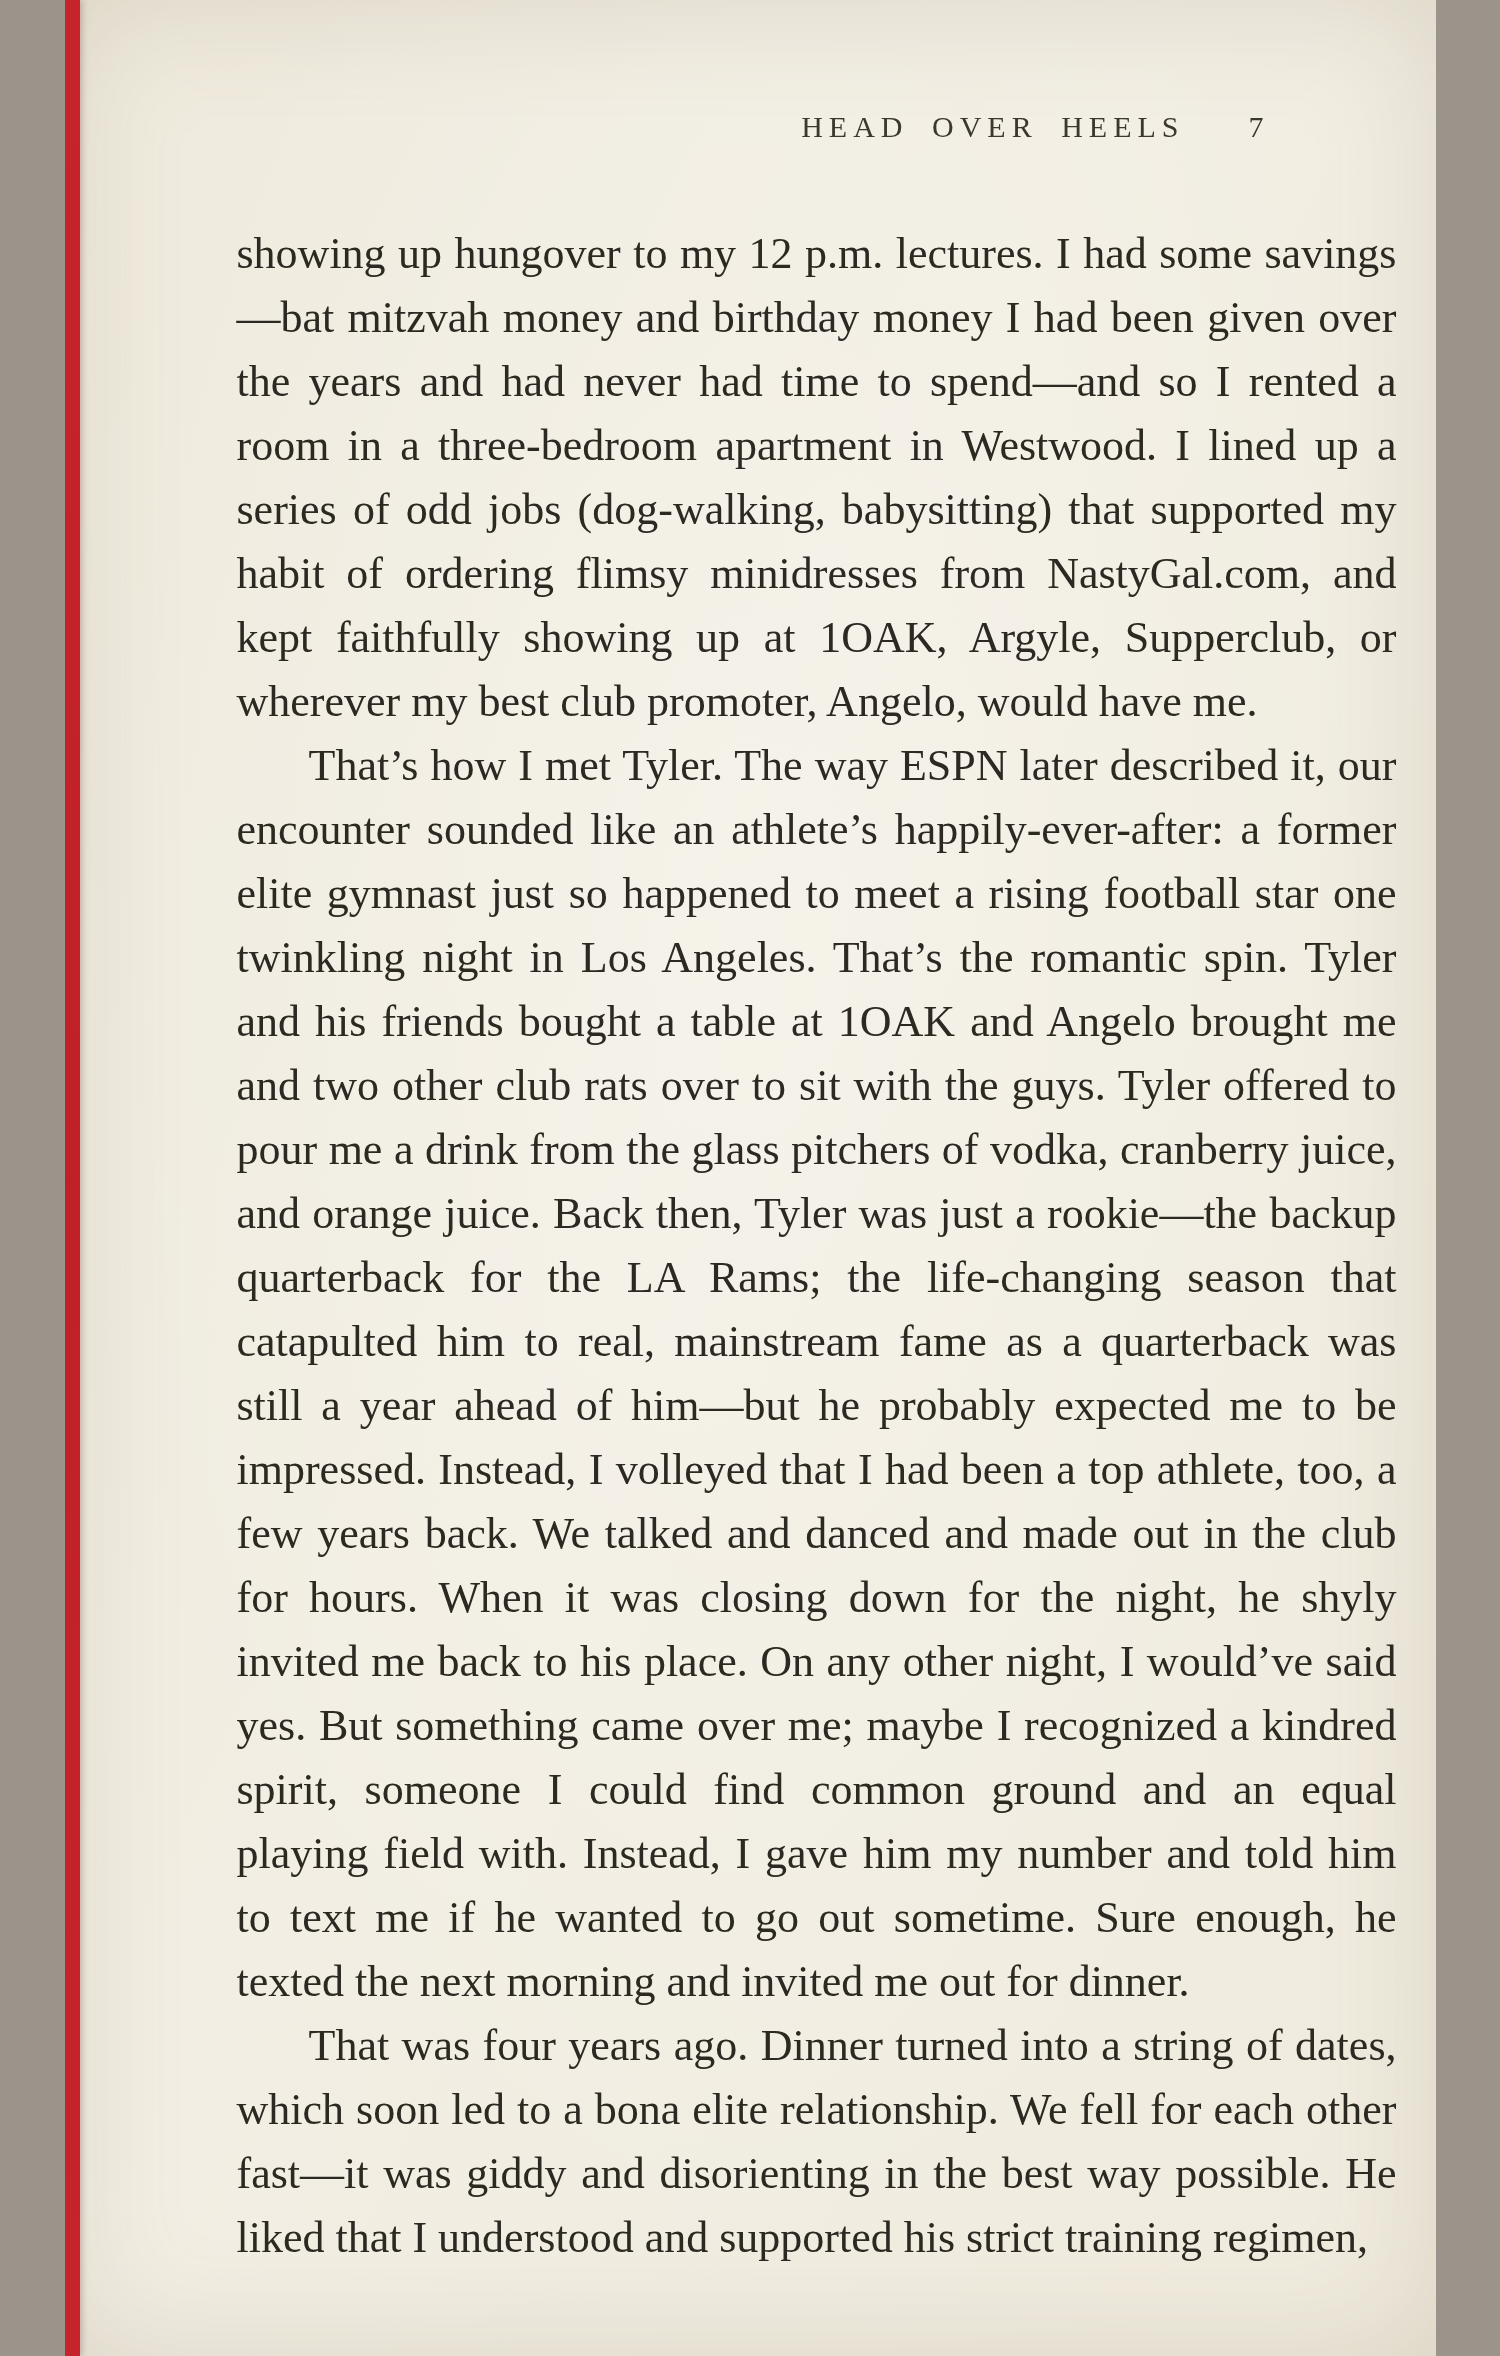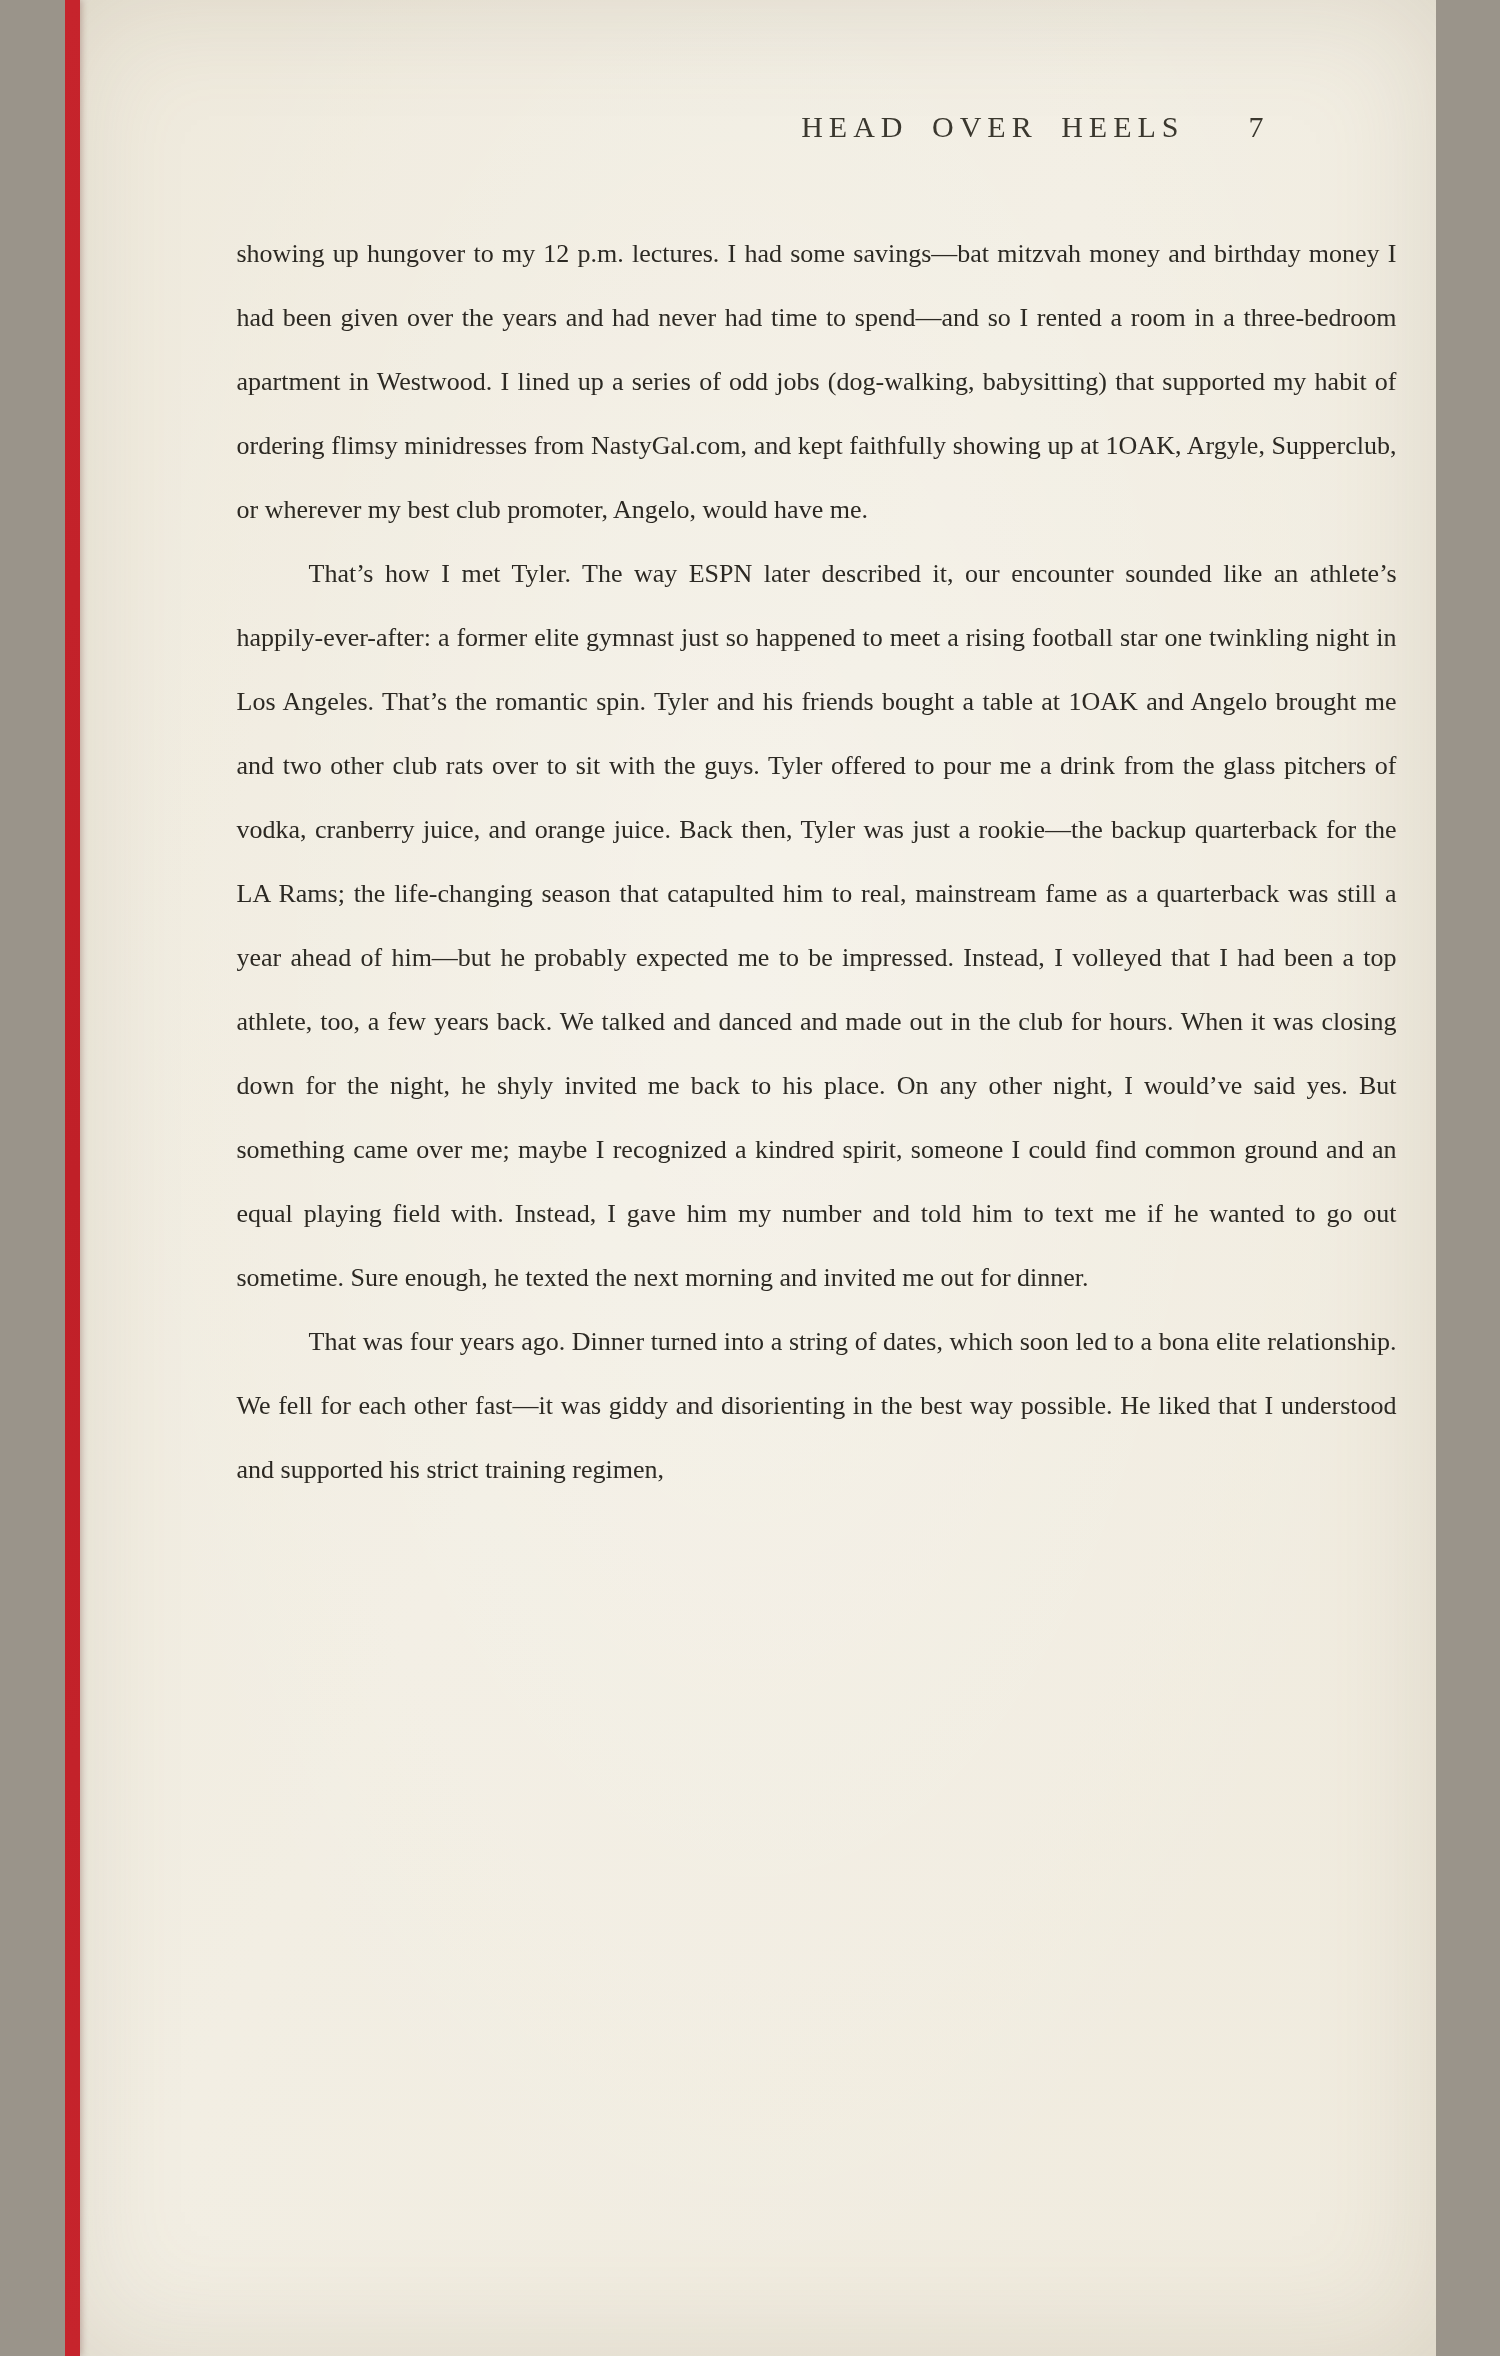--- a/index.html
+++ b/index.html
@@ -47,21 +47,21 @@
   }
   .page-number {
     margin-left: 64px;
     letter-spacing: 0;
   }
   .body-text {
     position: absolute;
     top: 222px;
     left: 172px;
     width: 1160px;
-    font-size: 26px;
+    font-size: 44px;
     line-height: 64px;
     text-align: justify;
     text-justify: inter-word;
     color: #2c2923;
   }
   .para {
     margin: 0;
     text-indent: 72px;
   }
   .para.no-indent {

